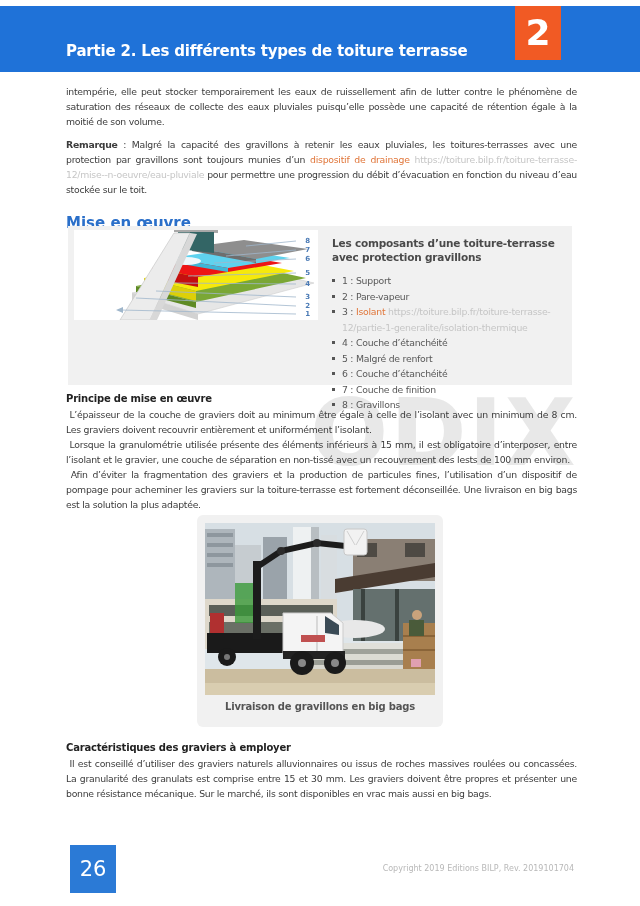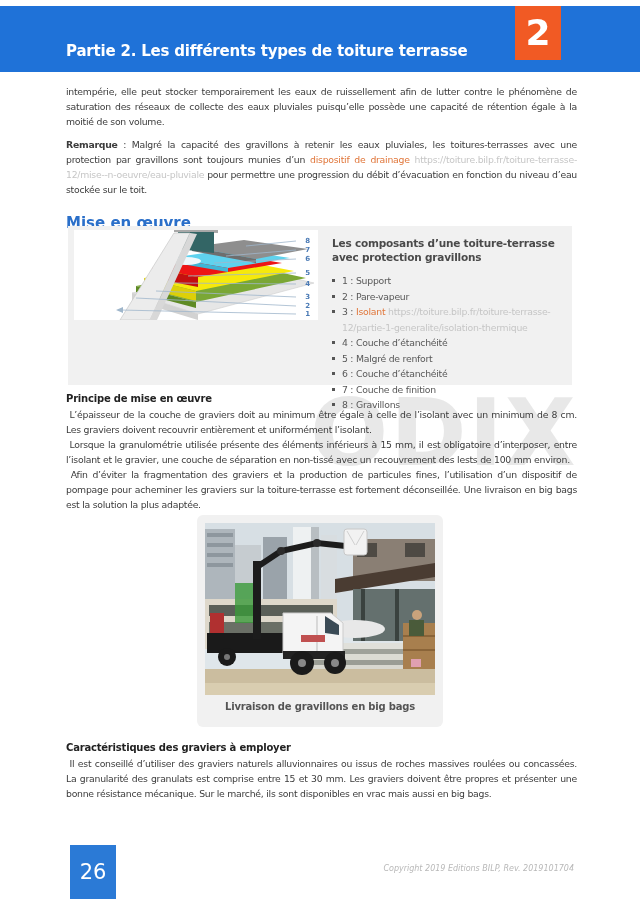--- a/index.html
+++ b/index.html
@@ -53,24 +53,24 @@
   .watermark{position:absolute;left:310px;top:388px;font-size:92px;line-height:1;font-weight:bold;
              color:#bfbfbf;opacity:.35;letter-spacing:2px;z-index:1;}
 
   
   .photo-panel{position:absolute;left:197px;top:515px;width:246px;height:212px;background:var(--panel-gray);z-index:2;border-radius:6px;}
   .photo-frame{position:absolute;left:8px;top:8px;width:230px;height:172px;background:#dfe6ea;overflow:hidden;}
   .photo-caption{position:absolute;left:0;top:186px;width:100%;text-align:center;
                  font-size:10px;font-weight:bold;color:#555;letter-spacing:-0.2px;}
 
   
-  .page-number-box{position:absolute;left:70px;top:845px;width:46px;height:54px;background:var(--page-number-box);
+  .page-number-box{position:absolute;left:70px;top:845px;width:46px;height:48px;background:var(--page-number-box);
                    display:flex;align-items:center;justify-content:center;z-index:2;}
   .page-number-box span{color:#fff;font-size:21px;line-height:1;}
-  .copyright{position:absolute;right:66px;top:864px;font-size:8px;color:#b8b8b8;letter-spacing:0;z-index:2;font-style:italic;}
+  .copyright{position:absolute;right:66px;top:864px;font-size:8px;color:#b8b8b8;letter-spacing:0;z-index:2;}
 </style>
 </head>
 <body>
 
 <div class="watermark">ODIX</div>
 
 <div class="header-band">
   <div class="header-title">Partie 2. Les différents types de toiture terrasse</div>
   <div class="chapter-box">
     <span>2</span>

